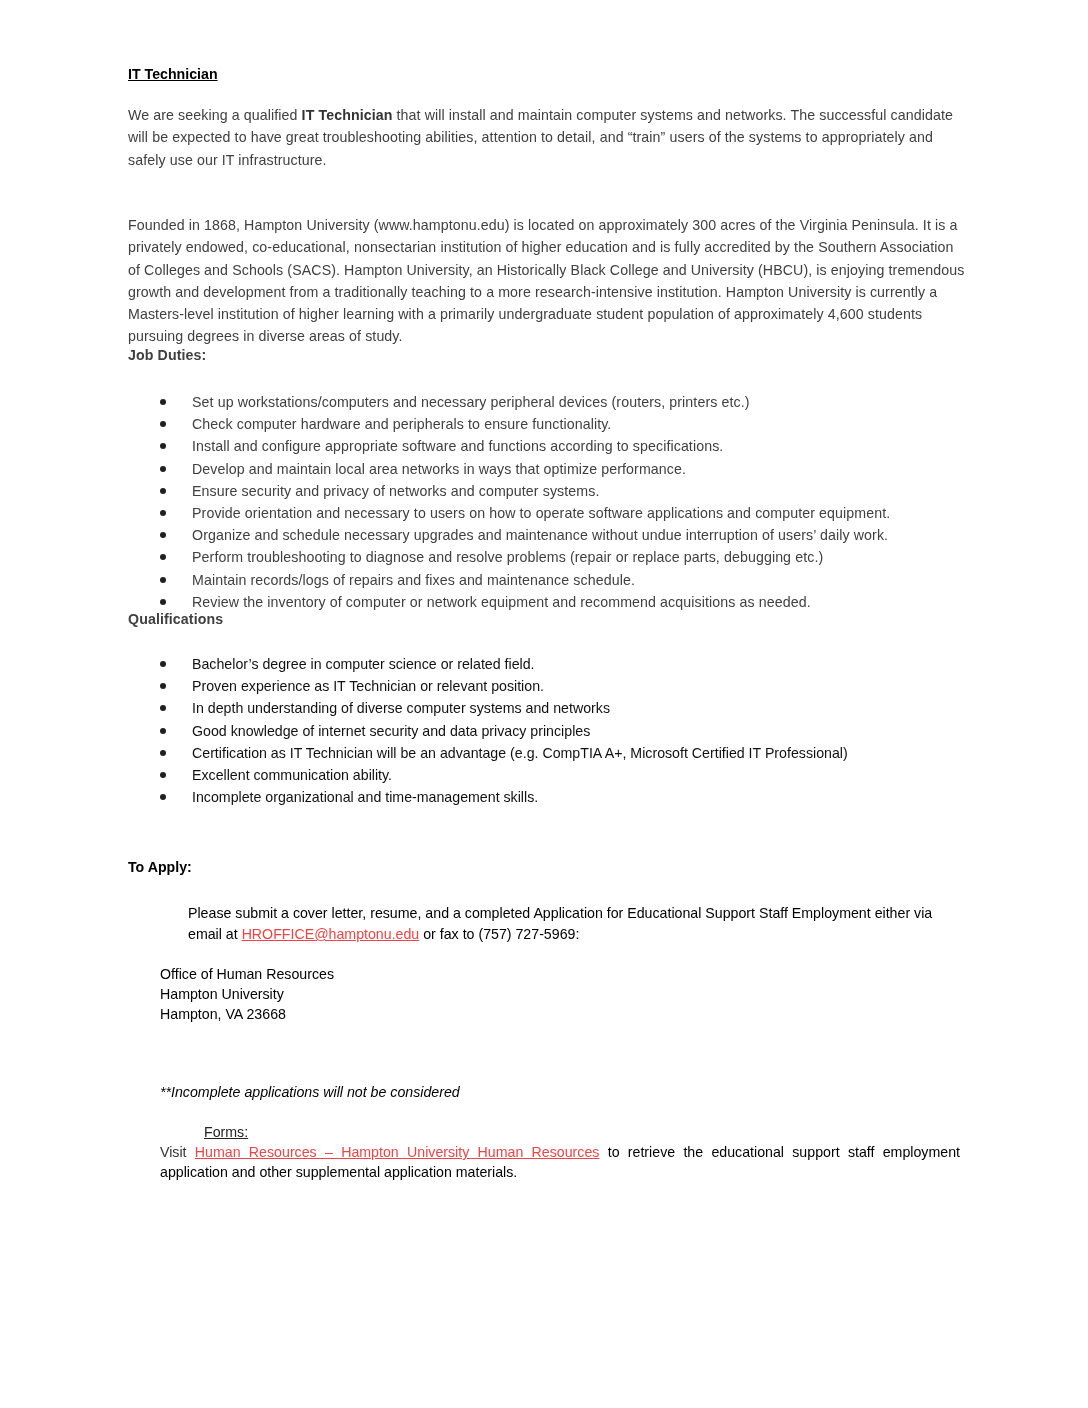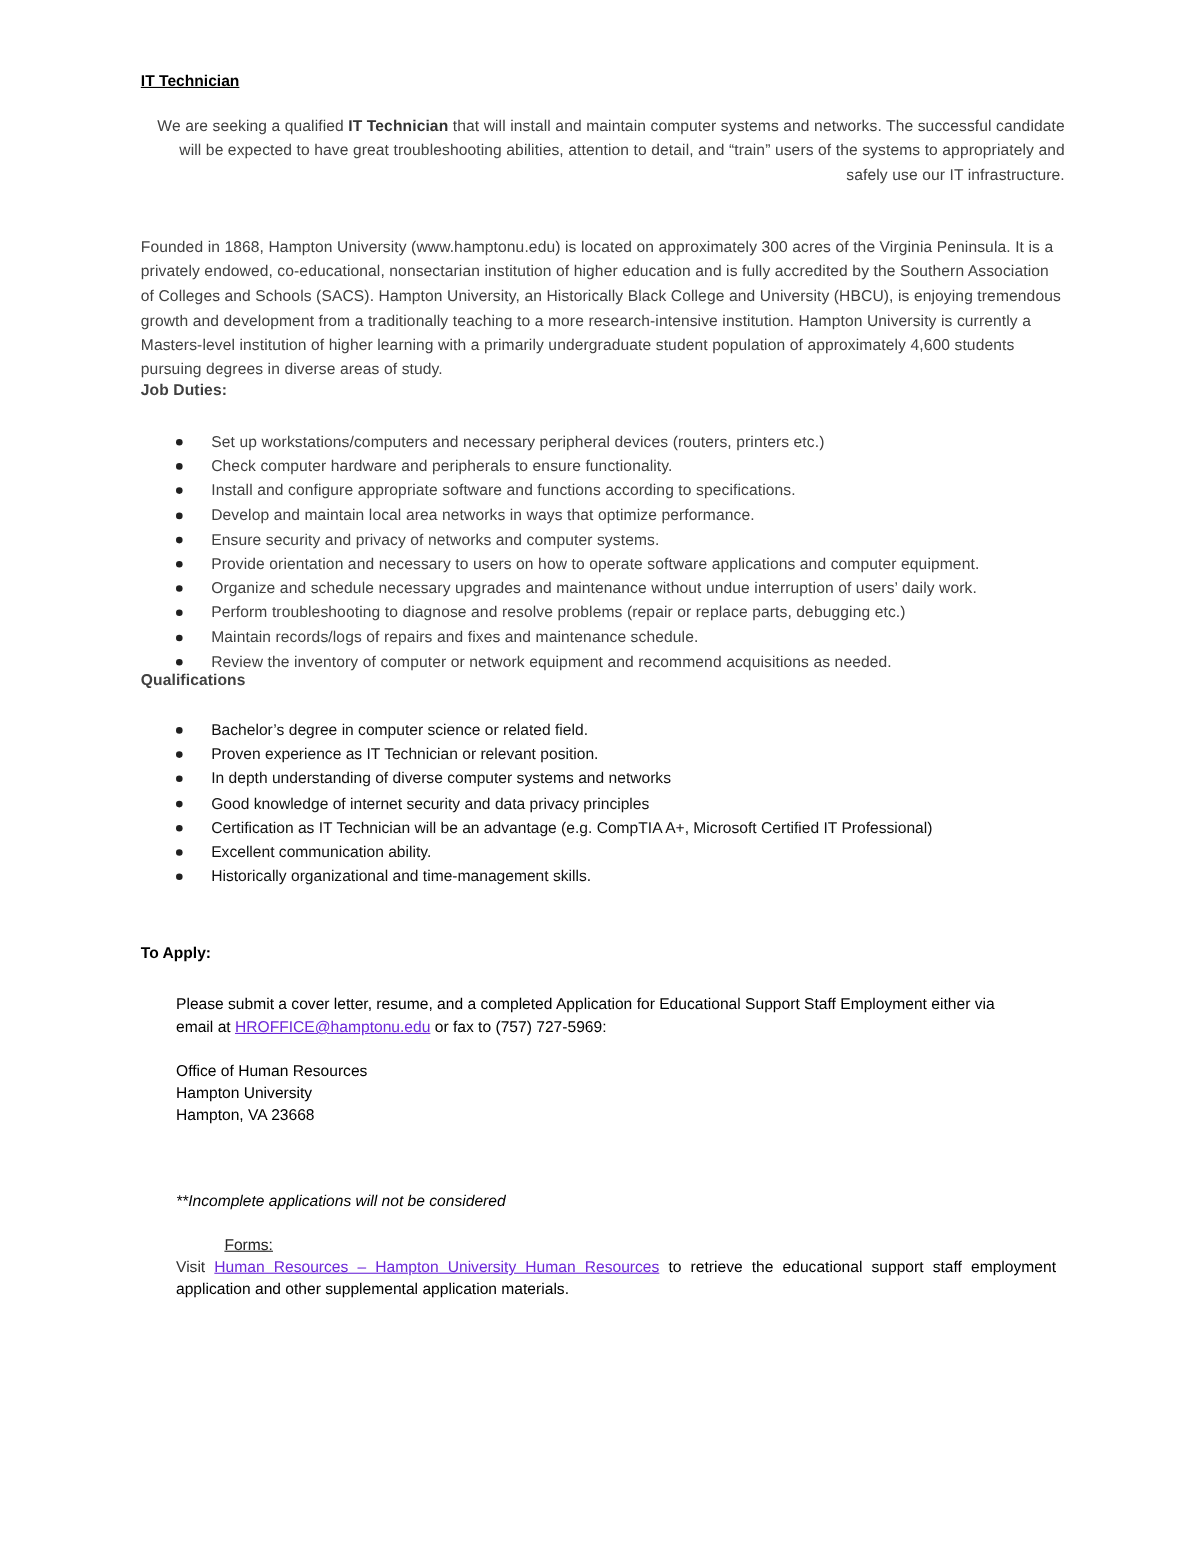--- a/index.html
+++ b/index.html
@@ -7,33 +7,33 @@
     .page { position: absolute; left: 0; top: 0; width: 1088px; height: 1408px; }
     .gray { font-family: "Liberation Sans", sans-serif; color: #404040; font-size: 14.2px; letter-spacing: 0.1px; }
     .black { font-family: "Liberation Sans", sans-serif; color: #000000; font-size: 14.2px; }
     .title { position: absolute; left: 128px; top: 66px; font-weight: bold; text-decoration: underline; color: #000; font-family: "Liberation Sans", sans-serif; font-size: 14.2px; }
     .para { position: absolute; left: 128px; width: 840px; line-height: 22.3px; margin: 0; }
     .heading { position: absolute; left: 128px; font-weight: bold; margin: 0; }
     ul.bullets { position: absolute; left: 128px; margin: 0; padding: 0; list-style: none; width: 850px; }
     ul.bullets li { position: relative; padding-left: 64px; line-height: 22.2px; white-space: nowrap; }
     ul.bullets li .dot { position: absolute; left: 32px; top: 8px; width: 6px; height: 6px; border-radius: 50%; background: #202020; }
     .apply-block { position: absolute; left: 160px; width: 800px; line-height: 20px; }
-    a.link { color: #6d28d9; text-decoration: underline; }
+    a.link { color: #ef4444; text-decoration: underline; }
     .italic { font-style: italic; }
     .u { text-decoration: underline; margin-left: 44px; }
     .justify { text-align: justify; text-align-last: left; }
   </style>
 </head>
 <body>
 
 <div class="page">
 
   <div class="title">IT Technician</div>
 
-  <p class="para gray" style="top:104px;text-align:right;"><span>We are seeking a qualified </span><b style="color:#333">IT Technician</b><span> that will install and maintain computer systems and networks. The successful candidate will be expected to have great troubleshooting abilities, attention to detail, and “train” users of the systems to appropriately and safely use our IT infrastructure.</span></p>
+  <p class="para gray" style="top:104px;"><span>We are seeking a qualified </span><b style="color:#333">IT Technician</b><span> that will install and maintain computer systems and networks. The successful candidate will be expected to have great troubleshooting abilities, attention to detail, and “train” users of the systems to appropriately and safely use our IT infrastructure.</span></p>
 
   <p class="para gray" style="top:214px;">Founded in 1868, Hampton University (www.hamptonu.edu) is located on approximately 300 acres of the Virginia Peninsula. It is a privately endowed, co-educational, nonsectarian institution of higher education and is fully accredited by the Southern Association of Colleges and Schools (SACS). Hampton University, an Historically Black College and University (HBCU), is enjoying tremendous growth and development from a traditionally teaching to a more research-intensive institution.  Hampton University is currently a Masters-level institution of higher learning with a primarily undergraduate student population of approximately 4,600 students pursuing degrees in diverse areas of study.</p>
 
   <div class="heading gray" style="top:347px;">Job Duties:</div>
 
   <ul class="bullets gray" style="top:391px;">
     <li><span class="dot"></span><span>Set up workstations/computers and necessary peripheral devices (routers, printers etc.)</span></li>
     <li><span class="dot"></span><span>Check computer hardware and peripherals to ensure functionality.</span></li>
     <li><span class="dot"></span><span>Install and configure appropriate software and functions according to specifications.</span></li>
     <li><span class="dot"></span><span>Develop and maintain local area networks in ways that optimize performance.</span></li>
@@ -47,26 +47,26 @@
 
   <div class="heading gray" style="top:611px;">Qualifications</div>
 
   <ul class="bullets black" style="top:653px; color:#111;">
     <li><span class="dot"></span><span>Bachelor’s degree in computer science or related field.</span></li>
     <li><span class="dot"></span><span>Proven experience as IT Technician or relevant position.</span></li>
     <li><span class="dot"></span><span>In depth understanding of diverse computer systems and networks</span></li>
     <li><span class="dot"></span><span>Good knowledge of internet security and data privacy principles</span></li>
     <li><span class="dot"></span><span>Certification as IT Technician will be an advantage (e.g. CompTIA A+, Microsoft Certified IT Professional)</span></li>
     <li><span class="dot"></span><span>Excellent communication ability.</span></li>
-    <li><span class="dot"></span><span>Historically organizational and time-management skills.</span></li>
+    <li><span class="dot"></span><span>Incomplete organizational and time-management skills.</span></li>
   </ul>
 
   <div class="heading black" style="top:859px;">To Apply:</div>
 
-  <div class="apply-block black" style="top:903px; line-height:21px;">
+  <div class="apply-block black" style="top:903px; line-height:21px;margin-left:28px;">
     <div>Please submit a cover letter, resume, and a completed Application for Educational Support Staff Employment either via</div>
     <div><span>email at </span><a class="link" href="#">HROFFICE@hamptonu.edu</a><span> or fax to (757) 727-5969:</span></div>
   </div>
 
   <div class="apply-block black" style="top:964px;">
     <div>Office of Human Resources</div>
     <div>Hampton University</div>
     <div>Hampton, VA 23668</div>
   </div>
 

